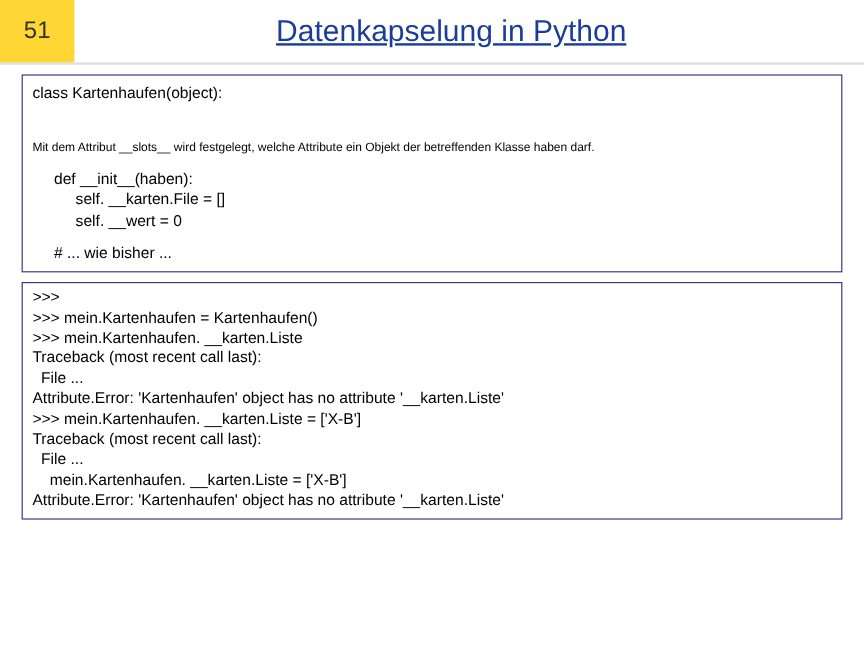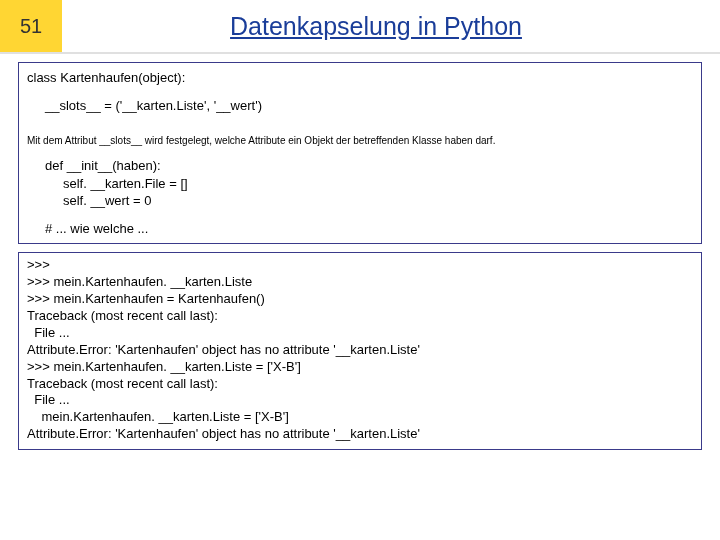--- a/index.html
+++ b/index.html
@@ -80,36 +80,35 @@
   <div class="title">Datenkapselung in Python</div>
 </div>
 
 <div class="content">
 
   <div class="codebox">
     <div class="codebox-top">
       <div class="codeleft">
         <div>class Kartenhaufen(object):</div>
         <div class="sp"></div>
-        <div class="ind1">__slots__ = ('__karten.Liste', '__wert')</div>
       </div>
       <div class="annot">Mit dem Attribut __slots__ wird festgelegt, welche Attribute ein Objekt der betreffenden Klasse haben darf.</div>
     </div>
     <div class="sp"></div>
     <div class="ind1">def __init__(haben):</div>
     <div class="ind2">self. __karten.File = []</div>
     <div class="ind2">self. __wert = 0</div>
     <div class="sp"></div>
-    <div class="ind1"># ... wie welche ...</div>
+    <div class="ind1"># ... wie bisher ...</div>
   </div>
 
   <div class="consolebox">
     <div>&gt;&gt;&gt;</div>
+    <div>&gt;&gt;&gt; mein.Kartenhaufen = Kartenhaufen()</div>
     <div>&gt;&gt;&gt; mein.Kartenhaufen. __karten.Liste</div>
-    <div>&gt;&gt;&gt; mein.Kartenhaufen = Kartenhaufen()</div>
     <div>Traceback (most recent call last):</div>
     <div style="white-space:pre">  File ...</div>
     <div>Attribute.Error: 'Kartenhaufen' object has no attribute '__karten.Liste'</div>
     <div>&gt;&gt;&gt; mein.Kartenhaufen. __karten.Liste = ['X-B']</div>
     <div>Traceback (most recent call last):</div>
     <div style="white-space:pre">  File ...</div>
     <div style="white-space:pre">    mein.Kartenhaufen. __karten.Liste = ['X-B']</div>
     <div>Attribute.Error: 'Kartenhaufen' object has no attribute '__karten.Liste'</div>
   </div>
 

